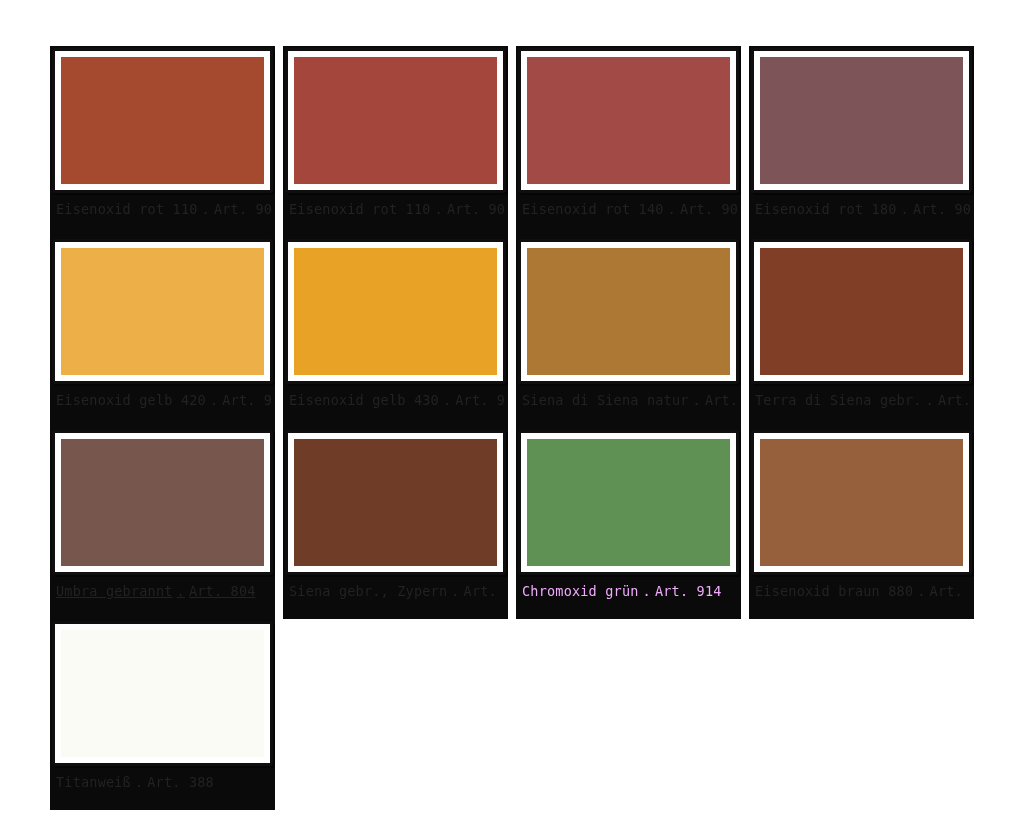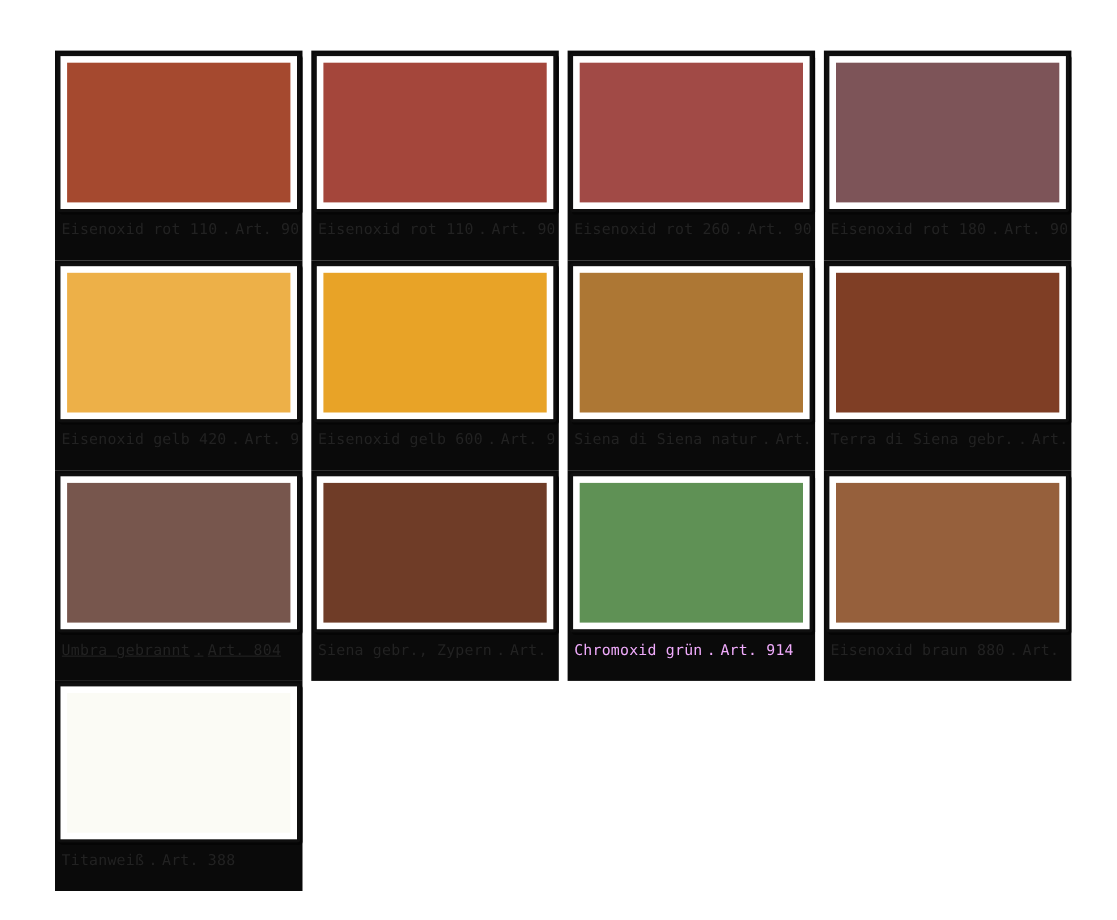--- a/index.html
+++ b/index.html
@@ -81,21 +81,21 @@
           </div>
         </div>
         <div class="caption" style="color: rgb(34, 34, 34);"><span>Eisenoxid rot 110</span><span class="sep">.</span><span>Art. 903</span></div>
       </div>
       <div class="tile">
         <div class="tile-inner">
           <div class="swatch-frame" style="background: rgb(255, 255, 255);">
             <span class="swatch" title="Eisenoxid rot 140" style="background: rgb(161, 74, 70);"></span>
           </div>
         </div>
-        <div class="caption" style="color: rgb(34, 34, 34);"><span>Eisenoxid rot 260</span><span class="sep">.</span><span>Art. 901</span></div>
+        <div class="caption" style="color: rgb(34, 34, 34);"><span>Eisenoxid rot 140</span><span class="sep">.</span><span>Art. 901</span></div>
       </div>
       <div class="tile">
         <div class="tile-inner">
           <div class="swatch-frame" style="background: rgb(255, 255, 255);">
             <span class="swatch" title="Eisenoxid rot 180" style="background: rgb(125, 84, 88);"></span>
           </div>
         </div>
         <div class="caption" style="color: rgb(34, 34, 34);"><span>Eisenoxid rot 180</span><span class="sep">.</span><span>Art. 902</span></div>
       </div>
       <div class="tile">
@@ -105,21 +105,21 @@
           </div>
         </div>
         <div class="caption" style="color: rgb(34, 34, 34);"><span>Eisenoxid gelb 420</span><span class="sep">.</span><span>Art. 908</span></div>
       </div>
       <div class="tile">
         <div class="tile-inner">
           <div class="swatch-frame" style="background: rgb(255, 255, 255);">
             <span class="swatch" title="Eisenoxid gelb 930" style="background: rgb(232, 163, 39);"></span>
           </div>
         </div>
-        <div class="caption" style="color: rgb(34, 34, 34);"><span>Eisenoxid gelb 600</span><span class="sep">.</span><span>Art. 909</span></div>
+        <div class="caption" style="color: rgb(34, 34, 34);"><span>Eisenoxid gelb 430</span><span class="sep">.</span><span>Art. 909</span></div>
       </div>
       <div class="tile">
         <div class="tile-inner">
           <div class="swatch-frame" style="background: rgb(255, 255, 255);">
             <span class="swatch" title="Terra di Siena natur" style="background: rgb(173, 119, 52);"></span>
           </div>
         </div>
         <div class="caption" style="color: rgb(34, 34, 34);"><span>Siena di Siena natur</span><span class="sep">.</span><span>Art. 818</span></div>
       </div>
       <div class="tile">

